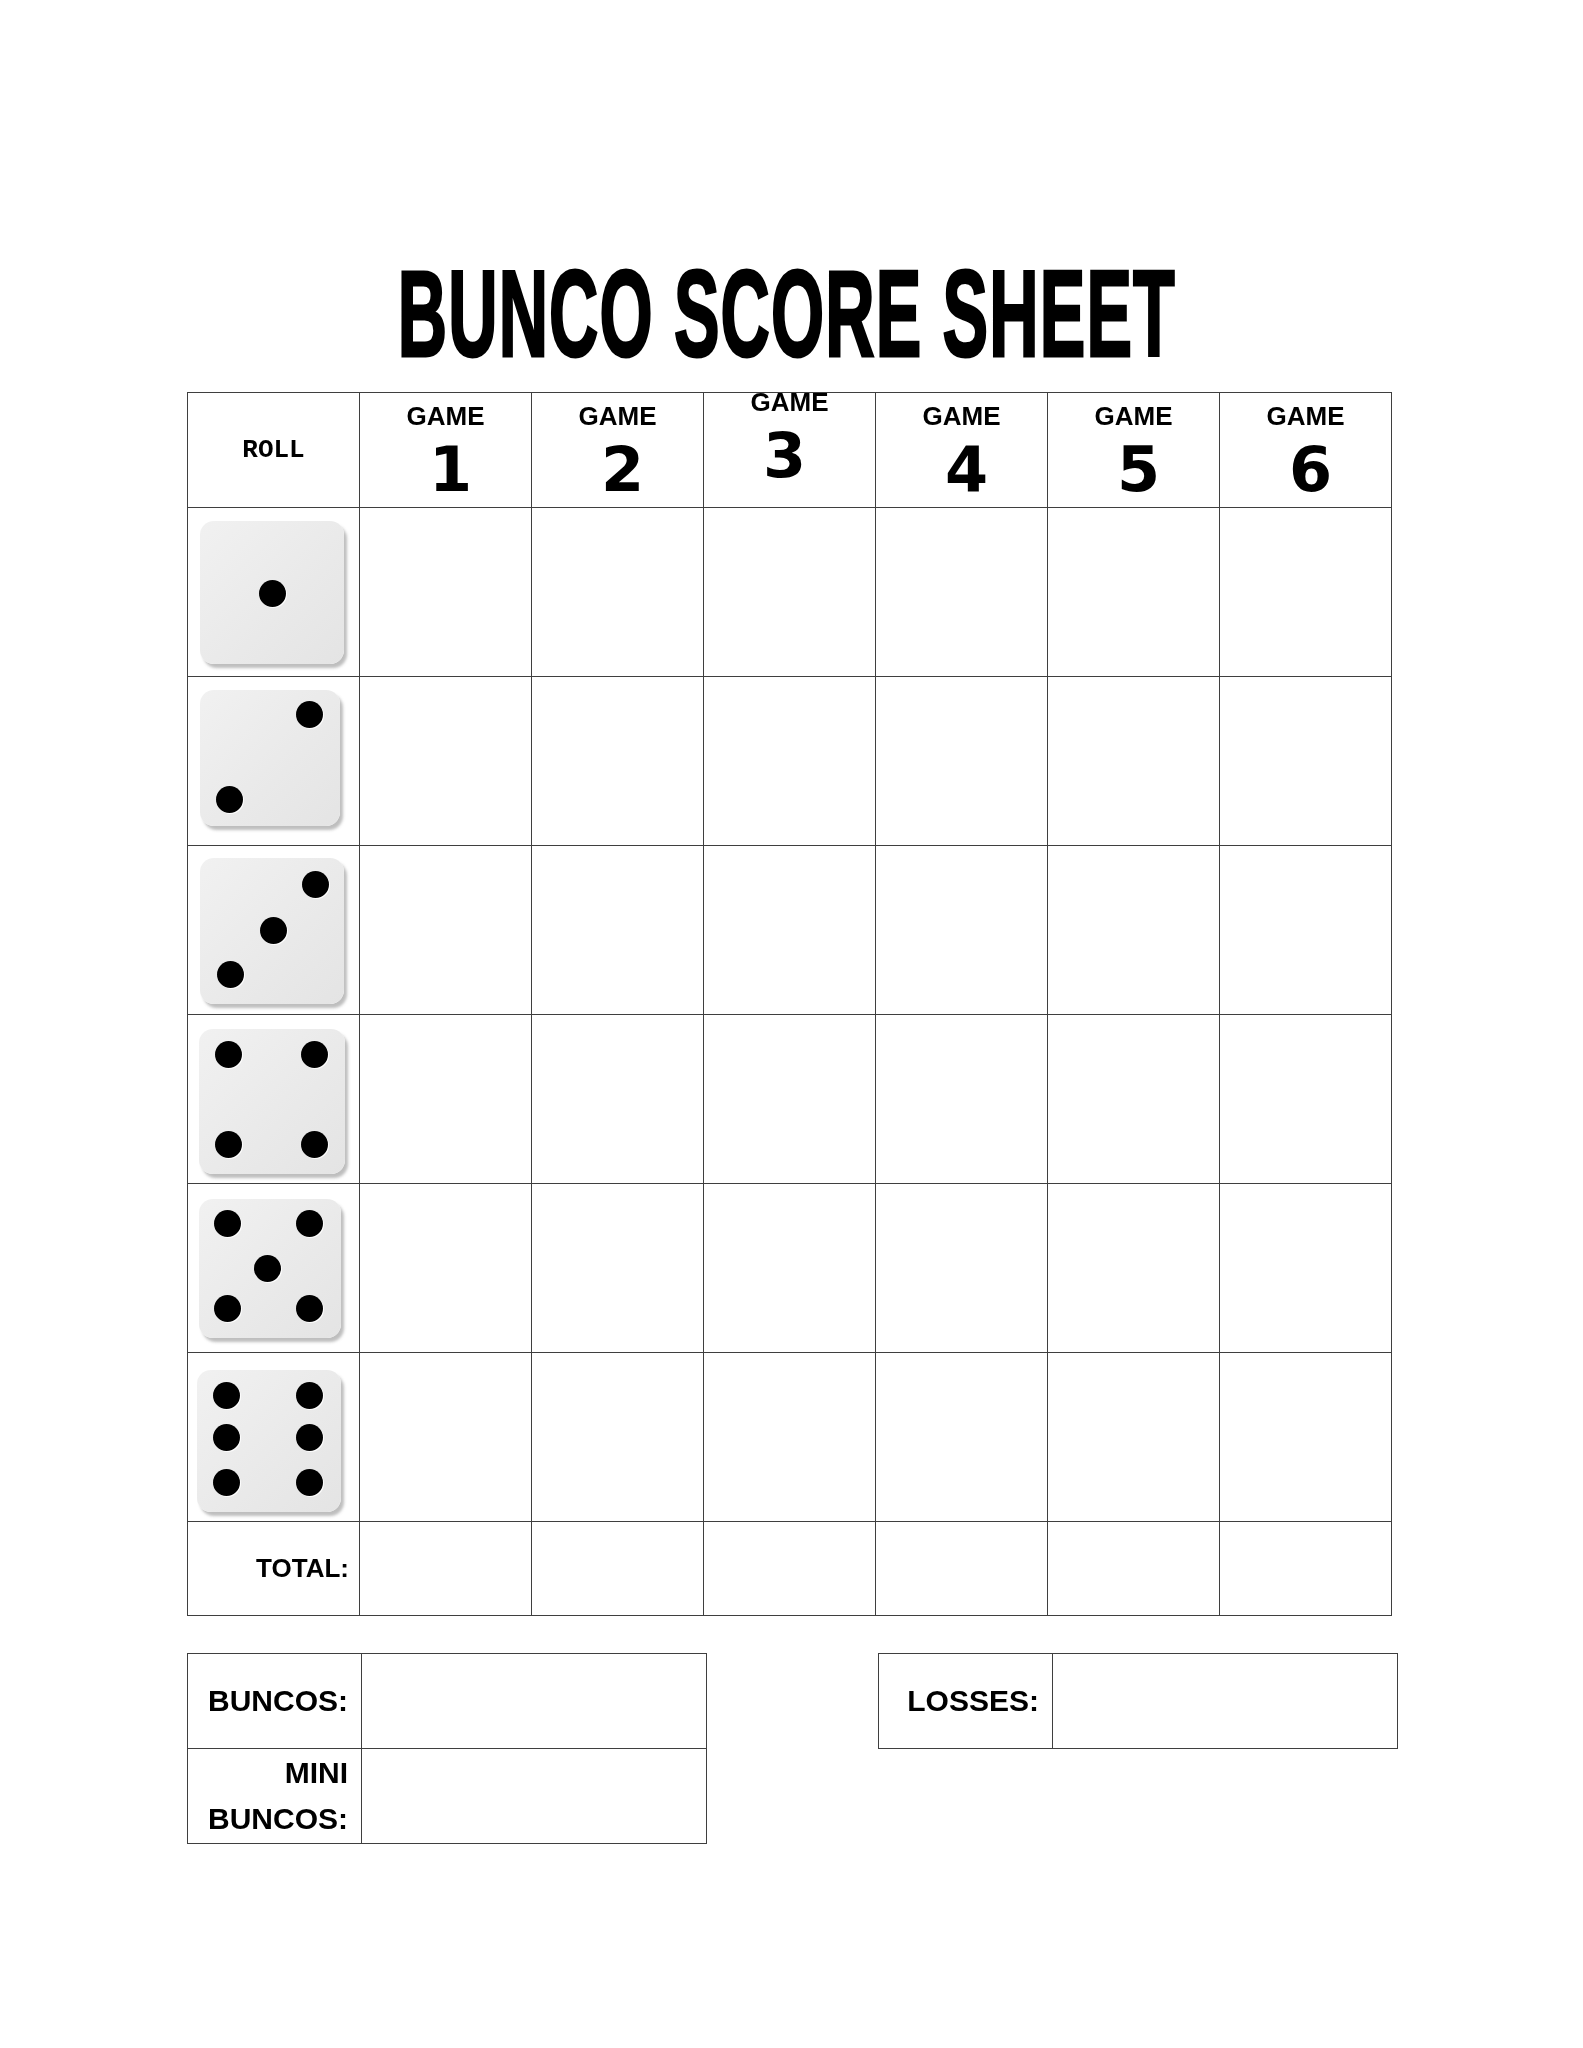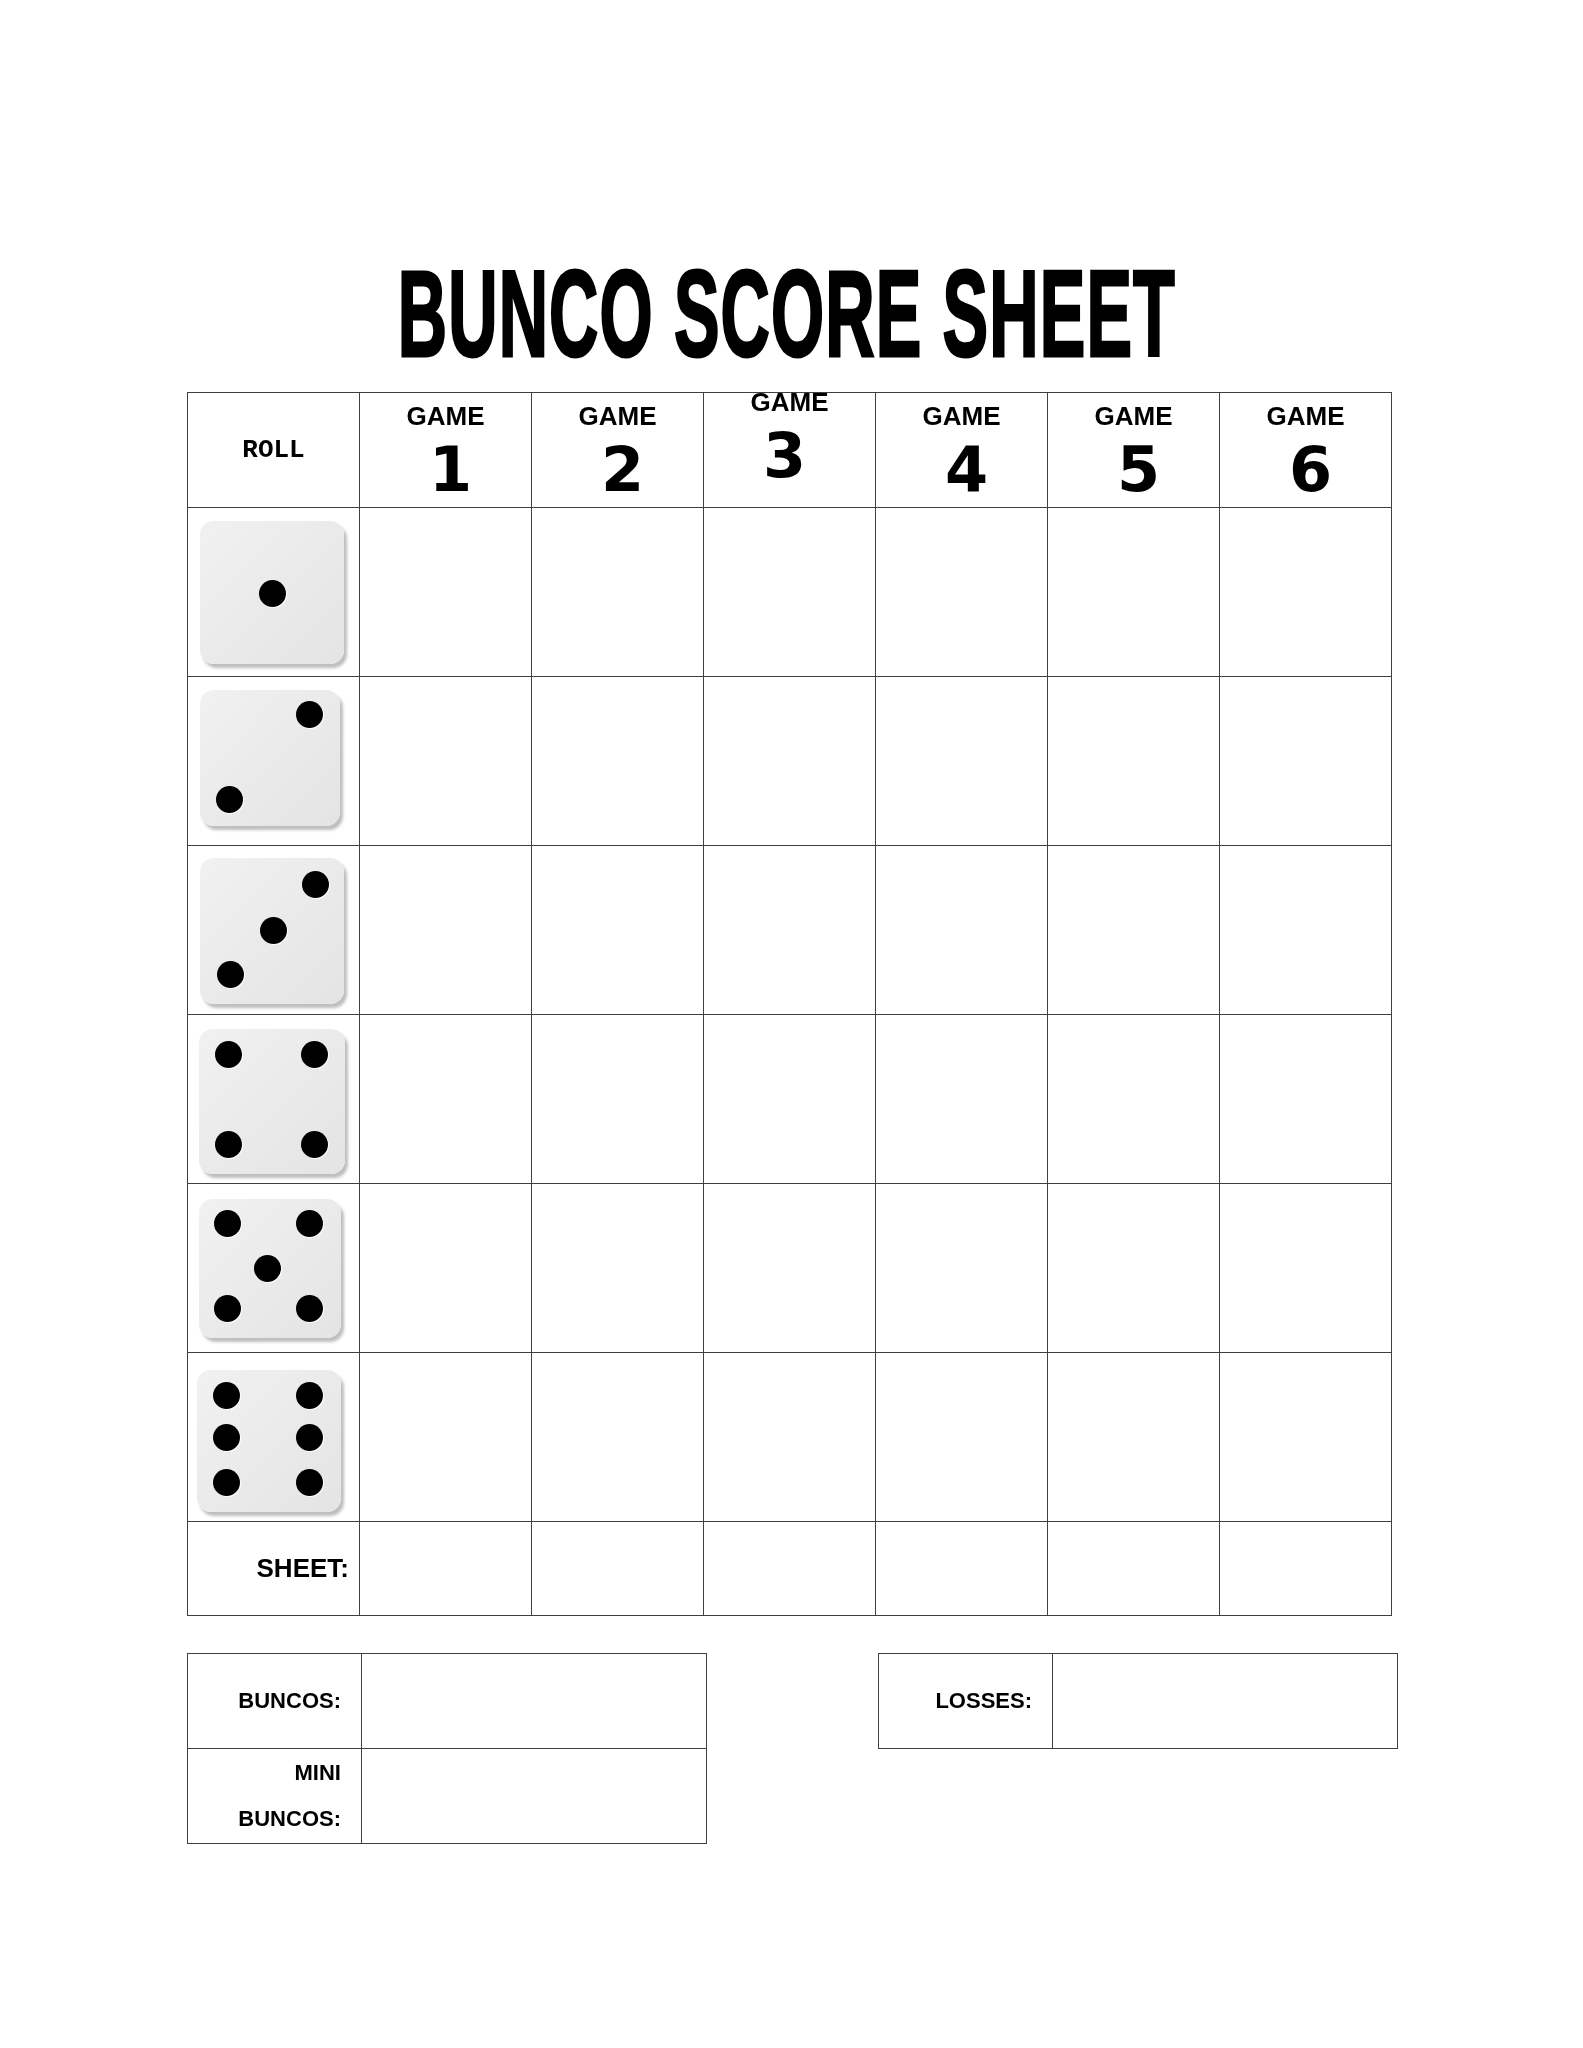--- a/index.html
+++ b/index.html
@@ -39,22 +39,22 @@
          box-shadow: 1px 1px 0 rgba(255,255,255,0.9); }
   .total-label { position: absolute; right: 10px; top: 0; bottom: 0; display: flex; align-items: center;
                  font-weight: 700; font-size: 26px; }
   .side-table { position: absolute; top: 1653px; border-collapse: collapse; }
   .side-table td { border: 1.5px solid #3f3f3f; height: 94px; padding: 0; position: relative; }
   .side-left { left: 187px; }
   .side-right { left: 878px; }
   .lbl-cell { width: 173px; }
   .val-cell-l { width: 344px; }
   .val-cell-r { width: 344px; }
-  .side-label { position: absolute; right: 20px; top: 0; bottom: 0; display: flex; flex-direction: column;
-                justify-content: center; align-items: flex-end; font-weight: 700; font-size: 22px; line-height: 46px; text-align: right; }
+  .side-label { position: absolute; right: 13px; top: 0; bottom: 0; display: flex; flex-direction: column;
+                justify-content: center; align-items: flex-end; font-weight: 700; font-size: 30px; line-height: 46px; text-align: right; }
 </style>
 </head>
 <body>
 
 <div class="title">
   <span>BUNCO SCORE SHEET</span>
 </div>
 
 <table class="grid">
   <colgroup>
@@ -191,21 +191,21 @@
     <td class="score-cell"></td>
     <td class="score-cell"></td>
     <td class="score-cell"></td>
     <td class="score-cell"></td>
     <td class="score-cell"></td>
     <td class="score-cell"></td>
   </tr>
 
   <tr class="total-row">
     <td>
-      <div class="total-label">SHEET:</div>
+      <div class="total-label">TOTAL:</div>
     </td>
     <td class="score-cell"></td>
     <td class="score-cell"></td>
     <td class="score-cell"></td>
     <td class="score-cell"></td>
     <td class="score-cell"></td>
     <td class="score-cell"></td>
   </tr>
 </tbody>
   </table>

